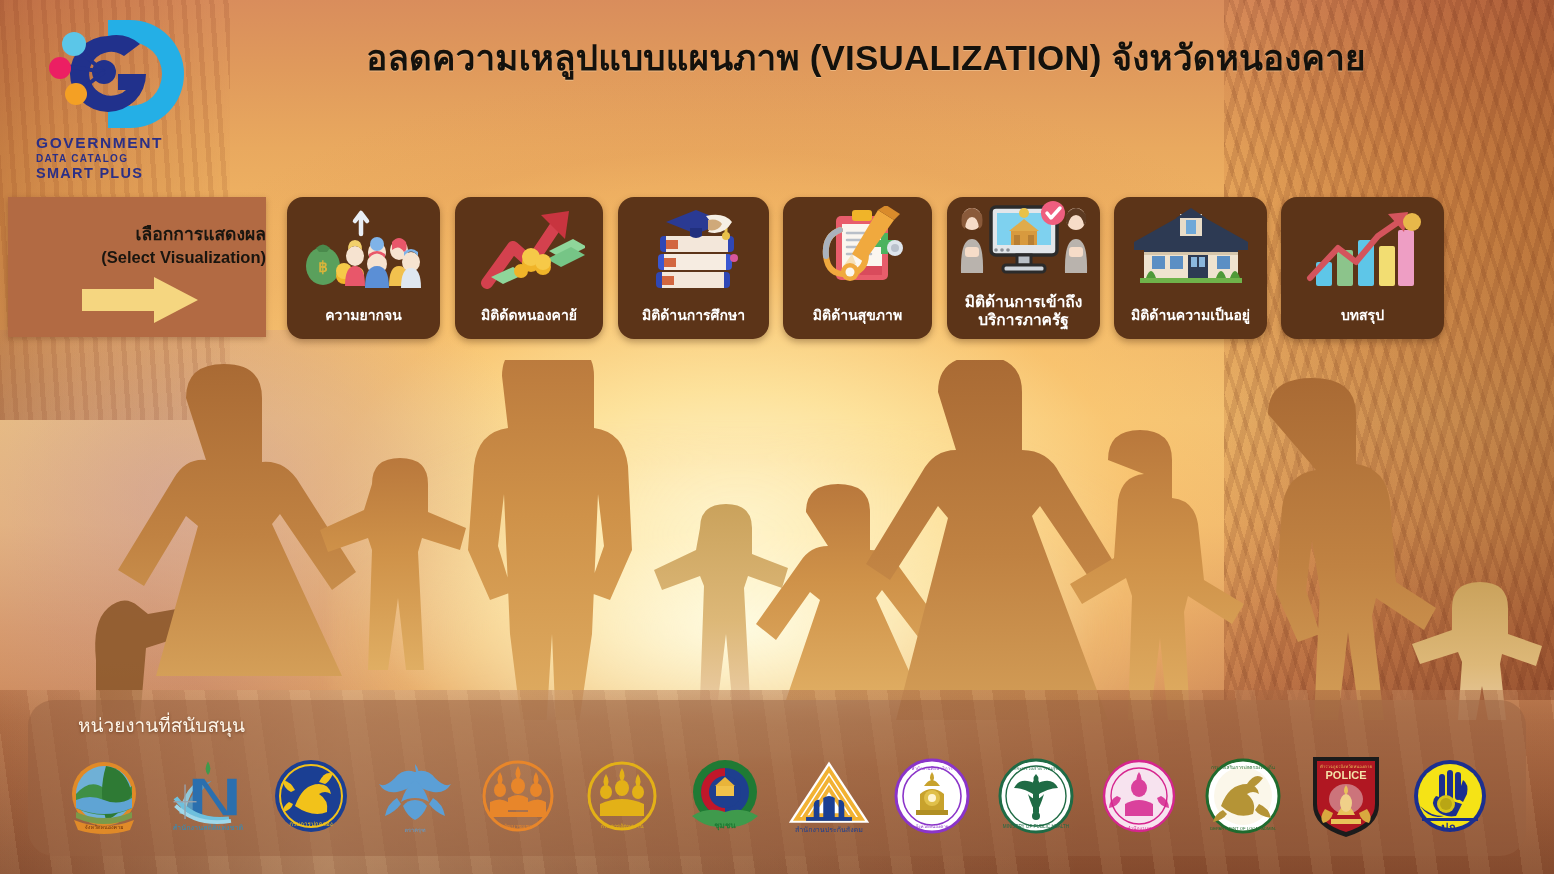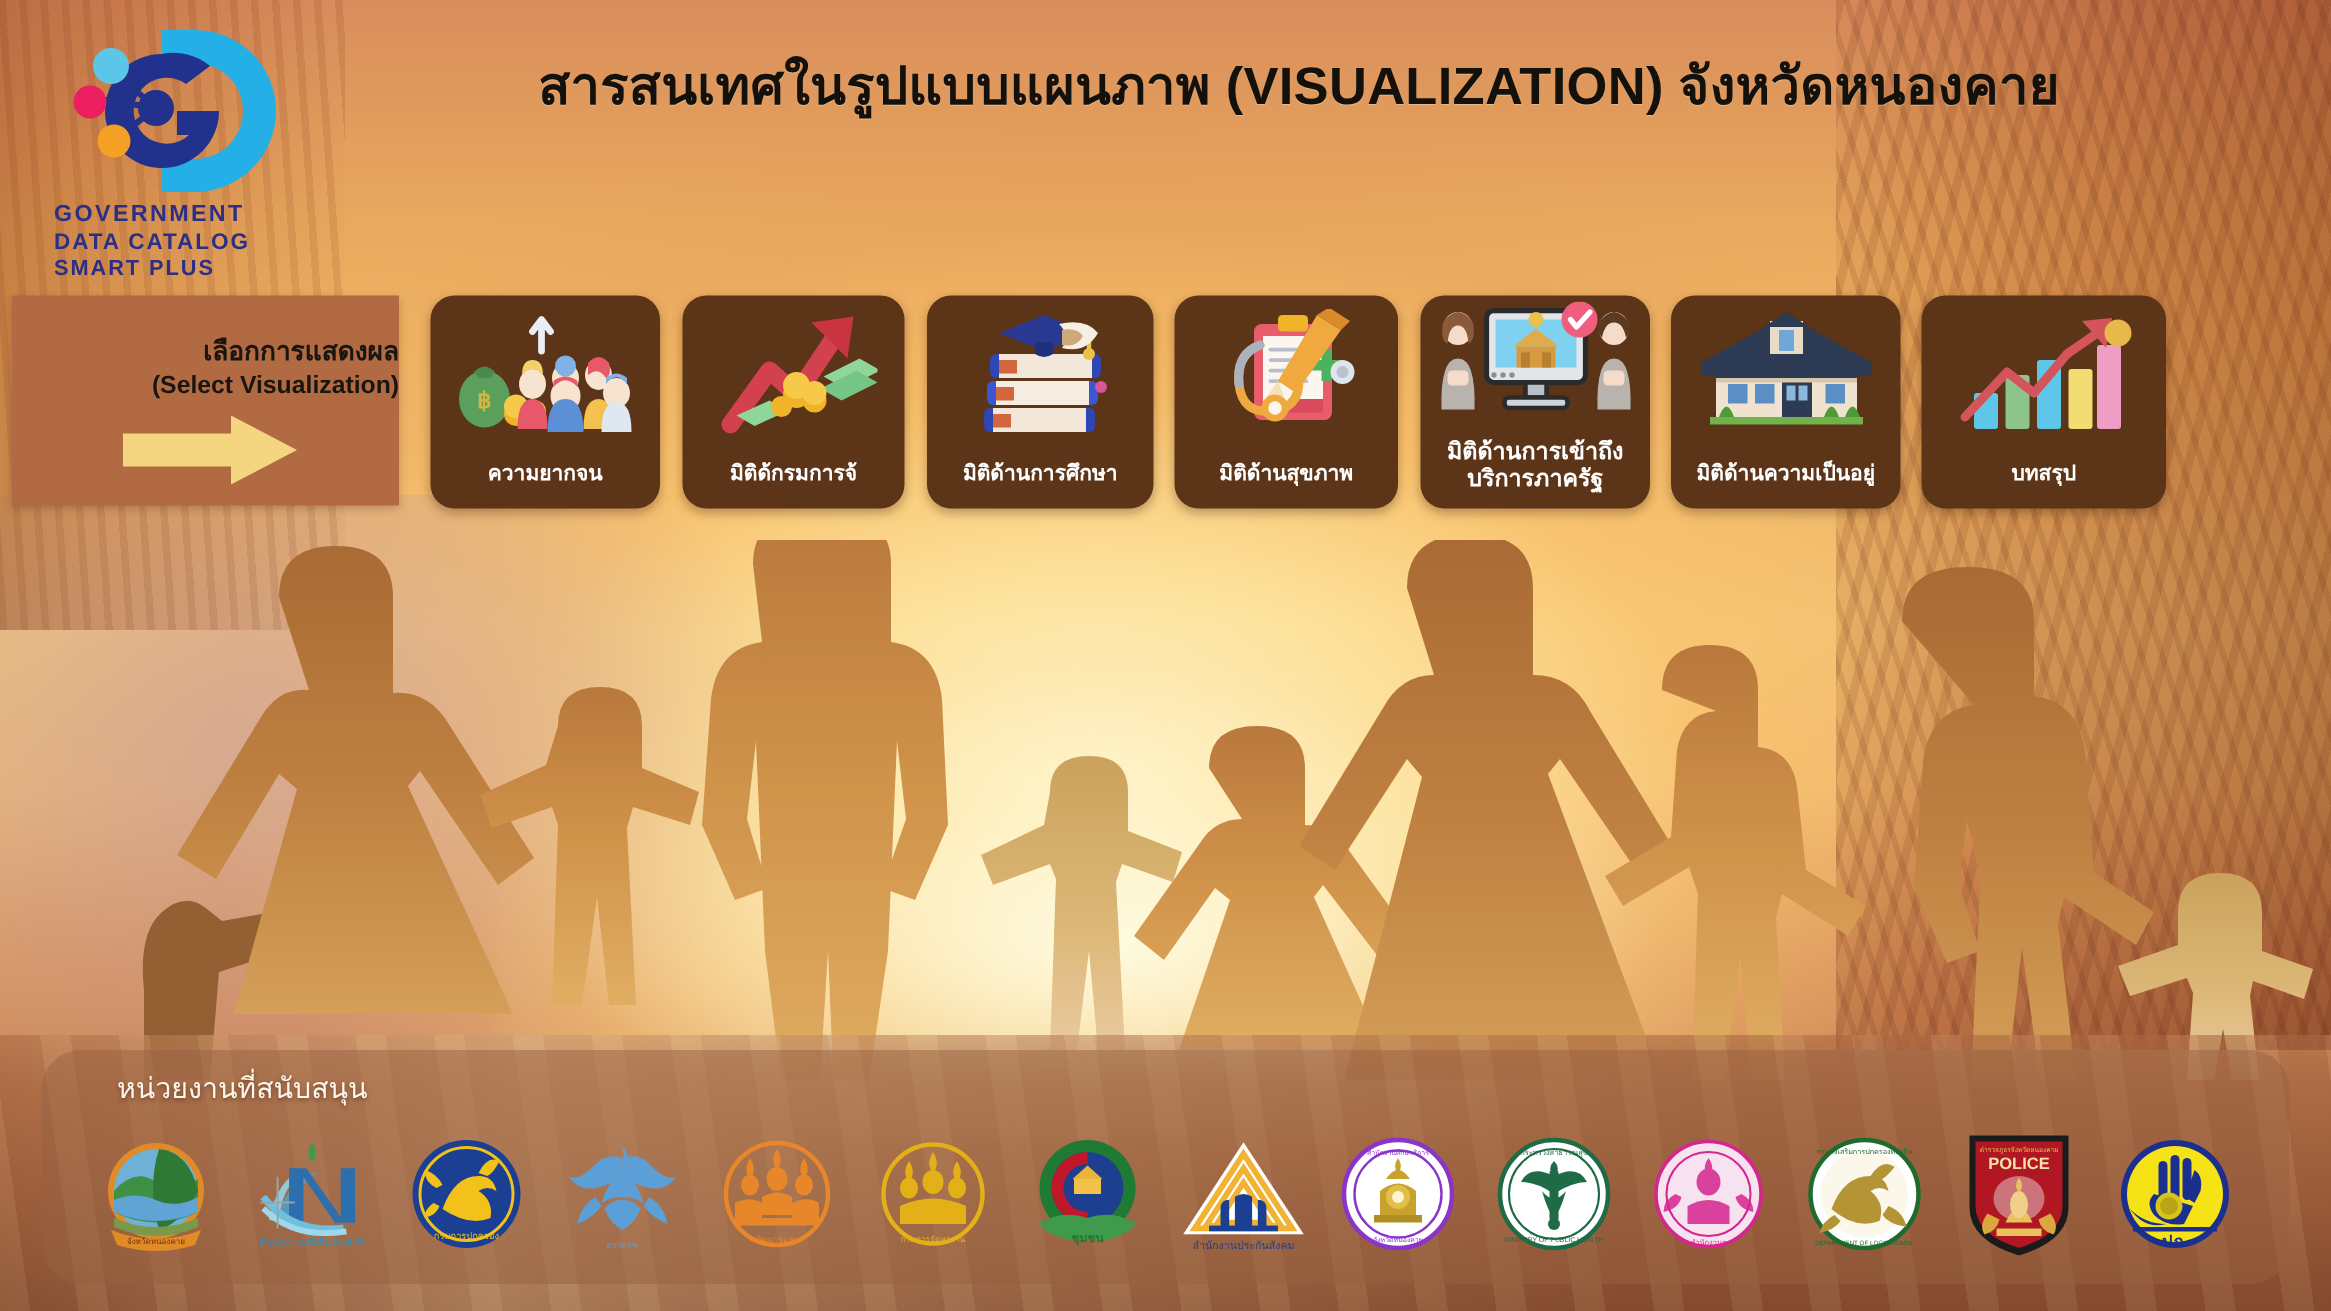--- a/index.html
+++ b/index.html
@@ -79,21 +79,21 @@
   
   #header { position: absolute; left: 0; top: 0; width: 1554px; height: 190px; }
 
   #logo { position: absolute; left: 36px; top: 14px; width: 160px; height: 172px; }
   #logo-mark { position: absolute; left: 10px; top: 0; width: 140px; height: 120px; }
   #logo-text {
     position: absolute; left: 0; top: 120px; width: 160px;
     text-align: left; color: #2b2f86; font-weight: bold; line-height: 1.22;
   }
   #logo-text .l1 { font-size: 15.5px; letter-spacing: 1.6px; }
-  #logo-text .l2 { font-size: 15px; letter-spacing: 1.3px; }
+  #logo-text .l2 { font-size: 10px; letter-spacing: 1.3px; }
   #logo-text .l3 { font-size: 14.5px; letter-spacing: 1.3px; }
 
   #title-block {
     position: absolute; left: 196px; top: 36px; width: 1340px;
     text-align: center;
   }
   .title-line {
     color: #14110c; font-weight: bold; line-height: 1.26;
     text-shadow: 0 1px 0 rgba(255,238,200,0.35);
   }
@@ -229,21 +229,21 @@
         <circle cx="30" cy="80" r="11" fill="#f4a024"></circle>
       </svg>
       <div id="logo-text">
         <div class="l1">GOVERNMENT</div>
         <div class="l2">DATA CATALOG</div>
         <div class="l3">SMART PLUS</div>
       </div>
     </div>
 
     <div id="title-block">
-      <div class="title-line t1">สารสนเทศในรูปแบบแผนภาพ (VISUALIZATION) จังหวัดหนองคาย</div>
+      <div class="title-line t1">อลดความเหลูปแบบแผนภาพ (VISUALIZATION) จังหวัดหนองคาย</div>
     </div>
   </div>
 
   <div id="select-panel">
     <div class="sp-label">
       <div class="sp-th">เลือกการแสดงผล</div>
       <div class="sp-en">(Select Visualization)</div>
     </div>
     <svg id="select-arrow" viewBox="0 0 116 46">
       <path d="M0 12 L72 12 L72 0 L116 23 L72 46 L72 34 L0 34 Z" fill="#f5d680"></path>
@@ -291,21 +291,21 @@
           <path d="M76 44 l24 -12 l14 8 l-24 12 z" fill="#8fd69a"></path>
           <path d="M74 52 l24 -12 l14 8 l-24 12 z" fill="#76c586"></path>
           <path d="M18 70 l22 -10 l12 7 l-22 10 z" fill="#8fd69a"></path>
           <circle cx="58" cy="56" r="9" fill="#f0b429"></circle>
             <circle cx="58" cy="50" r="9" fill="#f6c948"></circle>
           <circle cx="70" cy="60" r="8" fill="#f0b429"></circle>
             <circle cx="70" cy="55" r="8" fill="#f6c948"></circle>
           <circle cx="48" cy="64" r="7" fill="#f0b429"></circle>
         </svg>
       </div>
-      <div class="nb-label">มิติด้กรมการจ้</div>
+      <div class="nb-label">มิติด้ดหนองคาย้</div>
     </div>
 
     <div class="navbtn" style="left:618px;width:151px">
       <div class="nb-icon">
         <svg width="104" height="84" viewBox="0 0 104 84">
           <rect x="14" y="66" width="74" height="16" rx="4" fill="#2f47b5"></rect>
           <rect x="20" y="66" width="62" height="16" fill="#f3e7da"></rect>
           <rect x="20" y="70" width="12" height="9" fill="#d2663f"></rect>
           <rect x="16" y="48" width="74" height="16" rx="4" fill="#3a57d1"></rect>
           <rect x="22" y="48" width="62" height="16" fill="#f6ece1"></rect>

